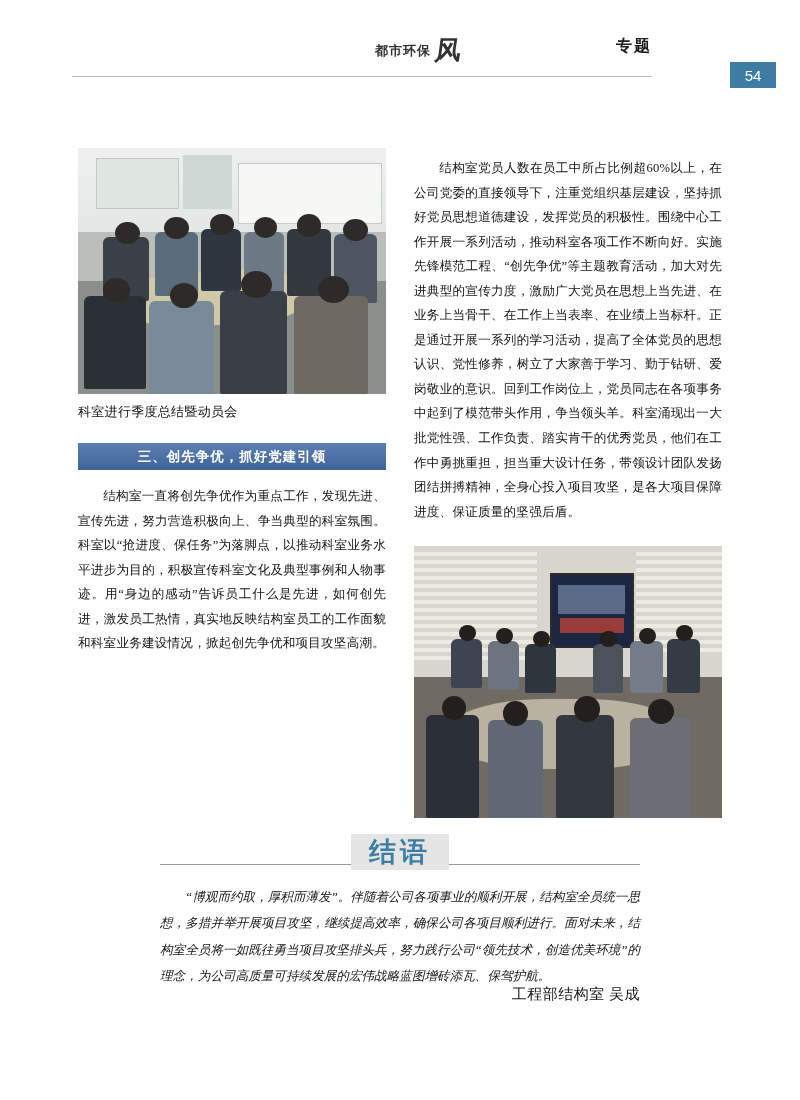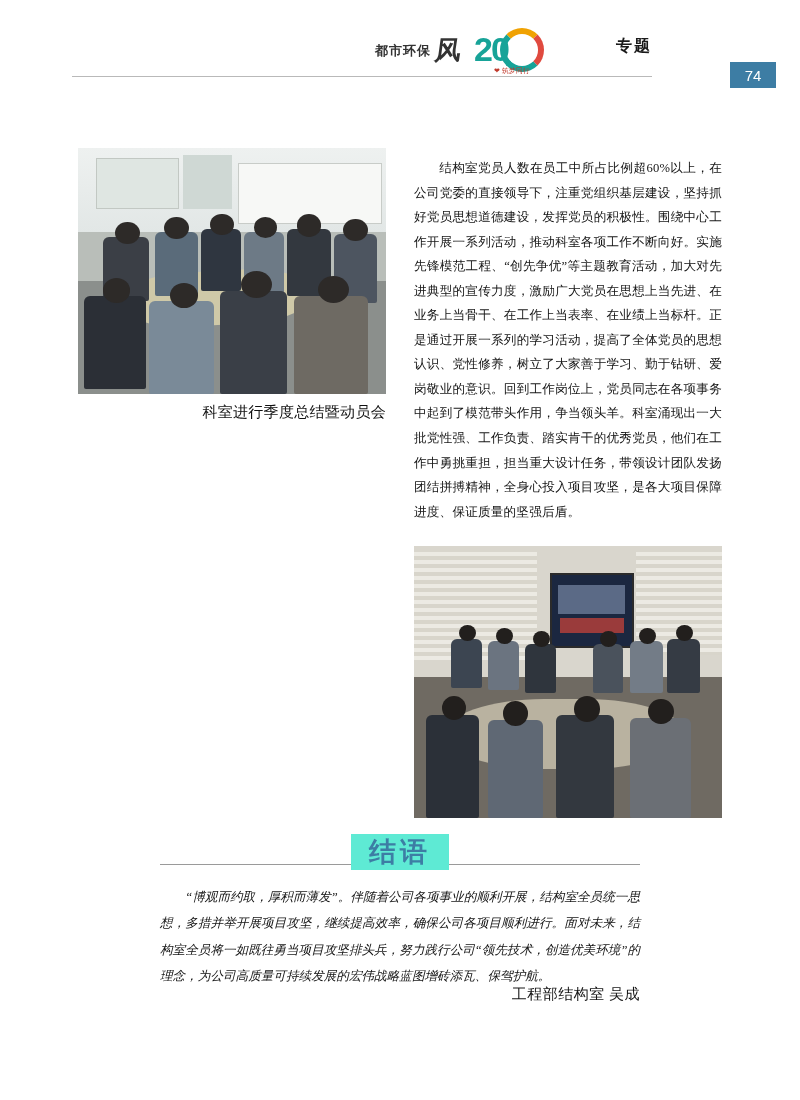--- a/index.html
+++ b/index.html
@@ -151,23 +151,23 @@
   .photo {
     position: relative;
     width: 100%;
     overflow: hidden;
     background: #6a6f72;
   }
   .photo-1 { height: 246px; }
   .photo-2 { height: 272px; }
 
   .caption {
-    font-size: 15px;
+    font-size: 13px;
     color: #111;
-    text-align: right;
+    text-align: left;
     margin-top: 9px;
     letter-spacing: 0.3px;
   }
 
   
   .bar-heading {
     margin: 22px 0 14px 0;
     height: 27px;
     background: #4a6fa5;
     background: linear-gradient(180deg,#5b7fb4 0%, #3f6496 100%);
@@ -196,21 +196,21 @@
     border-top: 1px solid #9a9a9a;
   }
   .conclusion-title {
     position: relative;
     text-align: center;
     font-size: 27px;
     font-weight: bold;
     color: #3d7da4;
     font-family: "Liberation Sans", sans-serif;
     letter-spacing: 4px;
-    background: #5eead4;
+    background: #e5e5e5;
     display: inline-block;
     padding: 0 18px;
     left: 50%;
     transform: translateX(-50%);
   }
   .conclusion-body {
     position: absolute;
     left: 160px;
     top: 884px;
     width: 480px;
@@ -265,31 +265,26 @@
 <body>
 
 <div class="page">
 
   <div class="header">
     <div class="masthead">
       <span class="masthead-cn">都市环保</span>
       <span class="masthead-mark">风</span>
     </div>
 
-    <div class="logo20">
-      <span class="twenty">20</span>
-      <span class="ring"></span>
-      <span class="logo-sub">❤ 筑梦同行</span>
-    </div>
 
     <div class="section-label">专题</div>
     <div class="header-rule"></div>
   </div>
 
-  <div class="page-number">74</div>
+  <div class="page-number">54</div>
 
   <div class="col-left">
 
     <div class="photo photo-1">
       <div class="ph-room">
         <div class="p1-walltop"></div>
         <div class="p1-board2"></div>
         <div class="p1-window"></div>
         <div class="p1-board"></div>
         <div class="p1-wallbot"></div>
@@ -315,21 +310,23 @@
         <div class="p1-head" style="left:30%;top:55%;width:9%;height:10%;"></div>
         <div class="p1-person" style="left:46%;top:58%;width:22%;height:42%;background:#3a3f47;"></div>
         <div class="p1-head" style="left:53%;top:50%;width:10%;height:11%;"></div>
         <div class="p1-person" style="left:70%;top:60%;width:24%;height:40%;background:#6e6a63;"></div>
         <div class="p1-head" style="left:78%;top:52%;width:10%;height:11%;"></div>
       </div>
     </div>
     <div class="caption">科室进行季度总结暨动员会</div>
 
 
-
+    <div class="bar-heading">三、创先争优，抓好党建引领</div>
+
+    <p class="body">结构室一直将创先争优作为重点工作，发现先进、宣传先进，努力营造积极向上、争当典型的科室氛围。科室以“抢进度、保任务”为落脚点，以推动科室业务水平进步为目的，积极宣传科室文化及典型事例和人物事迹。用“身边的感动”告诉员工什么是先进，如何创先进，激发员工热情，真实地反映结构室员工的工作面貌和科室业务建设情况，掀起创先争优和项目攻坚高潮。</p>
   </div>
 
   <div class="col-right">
     <p class="body">结构室党员人数在员工中所占比例超60%以上，在公司党委的直接领导下，注重党组织基层建设，坚持抓好党员思想道德建设，发挥党员的积极性。围绕中心工作开展一系列活动，推动科室各项工作不断向好。实施先锋模范工程、“创先争优”等主题教育活动，加大对先进典型的宣传力度，激励广大党员在思想上当先进、在业务上当骨干、在工作上当表率、在业绩上当标杆。正是通过开展一系列的学习活动，提高了全体党员的思想认识、党性修养，树立了大家善于学习、勤于钻研、爱岗敬业的意识。回到工作岗位上，党员同志在各项事务中起到了模范带头作用，争当领头羊。科室涌现出一大批党性强、工作负责、踏实肯干的优秀党员，他们在工作中勇挑重担，担当重大设计任务，带领设计团队发扬团结拼搏精神，全身心投入项目攻坚，是各大项目保障进度、保证质量的坚强后盾。</p>
 
     <div class="photo photo-2" style="margin-top:22px;">
       <div class="ph-room">
         <div class="p2-wall"></div>
         <div class="p2-blinds"></div>
         <div class="p2-blinds2"></div>

